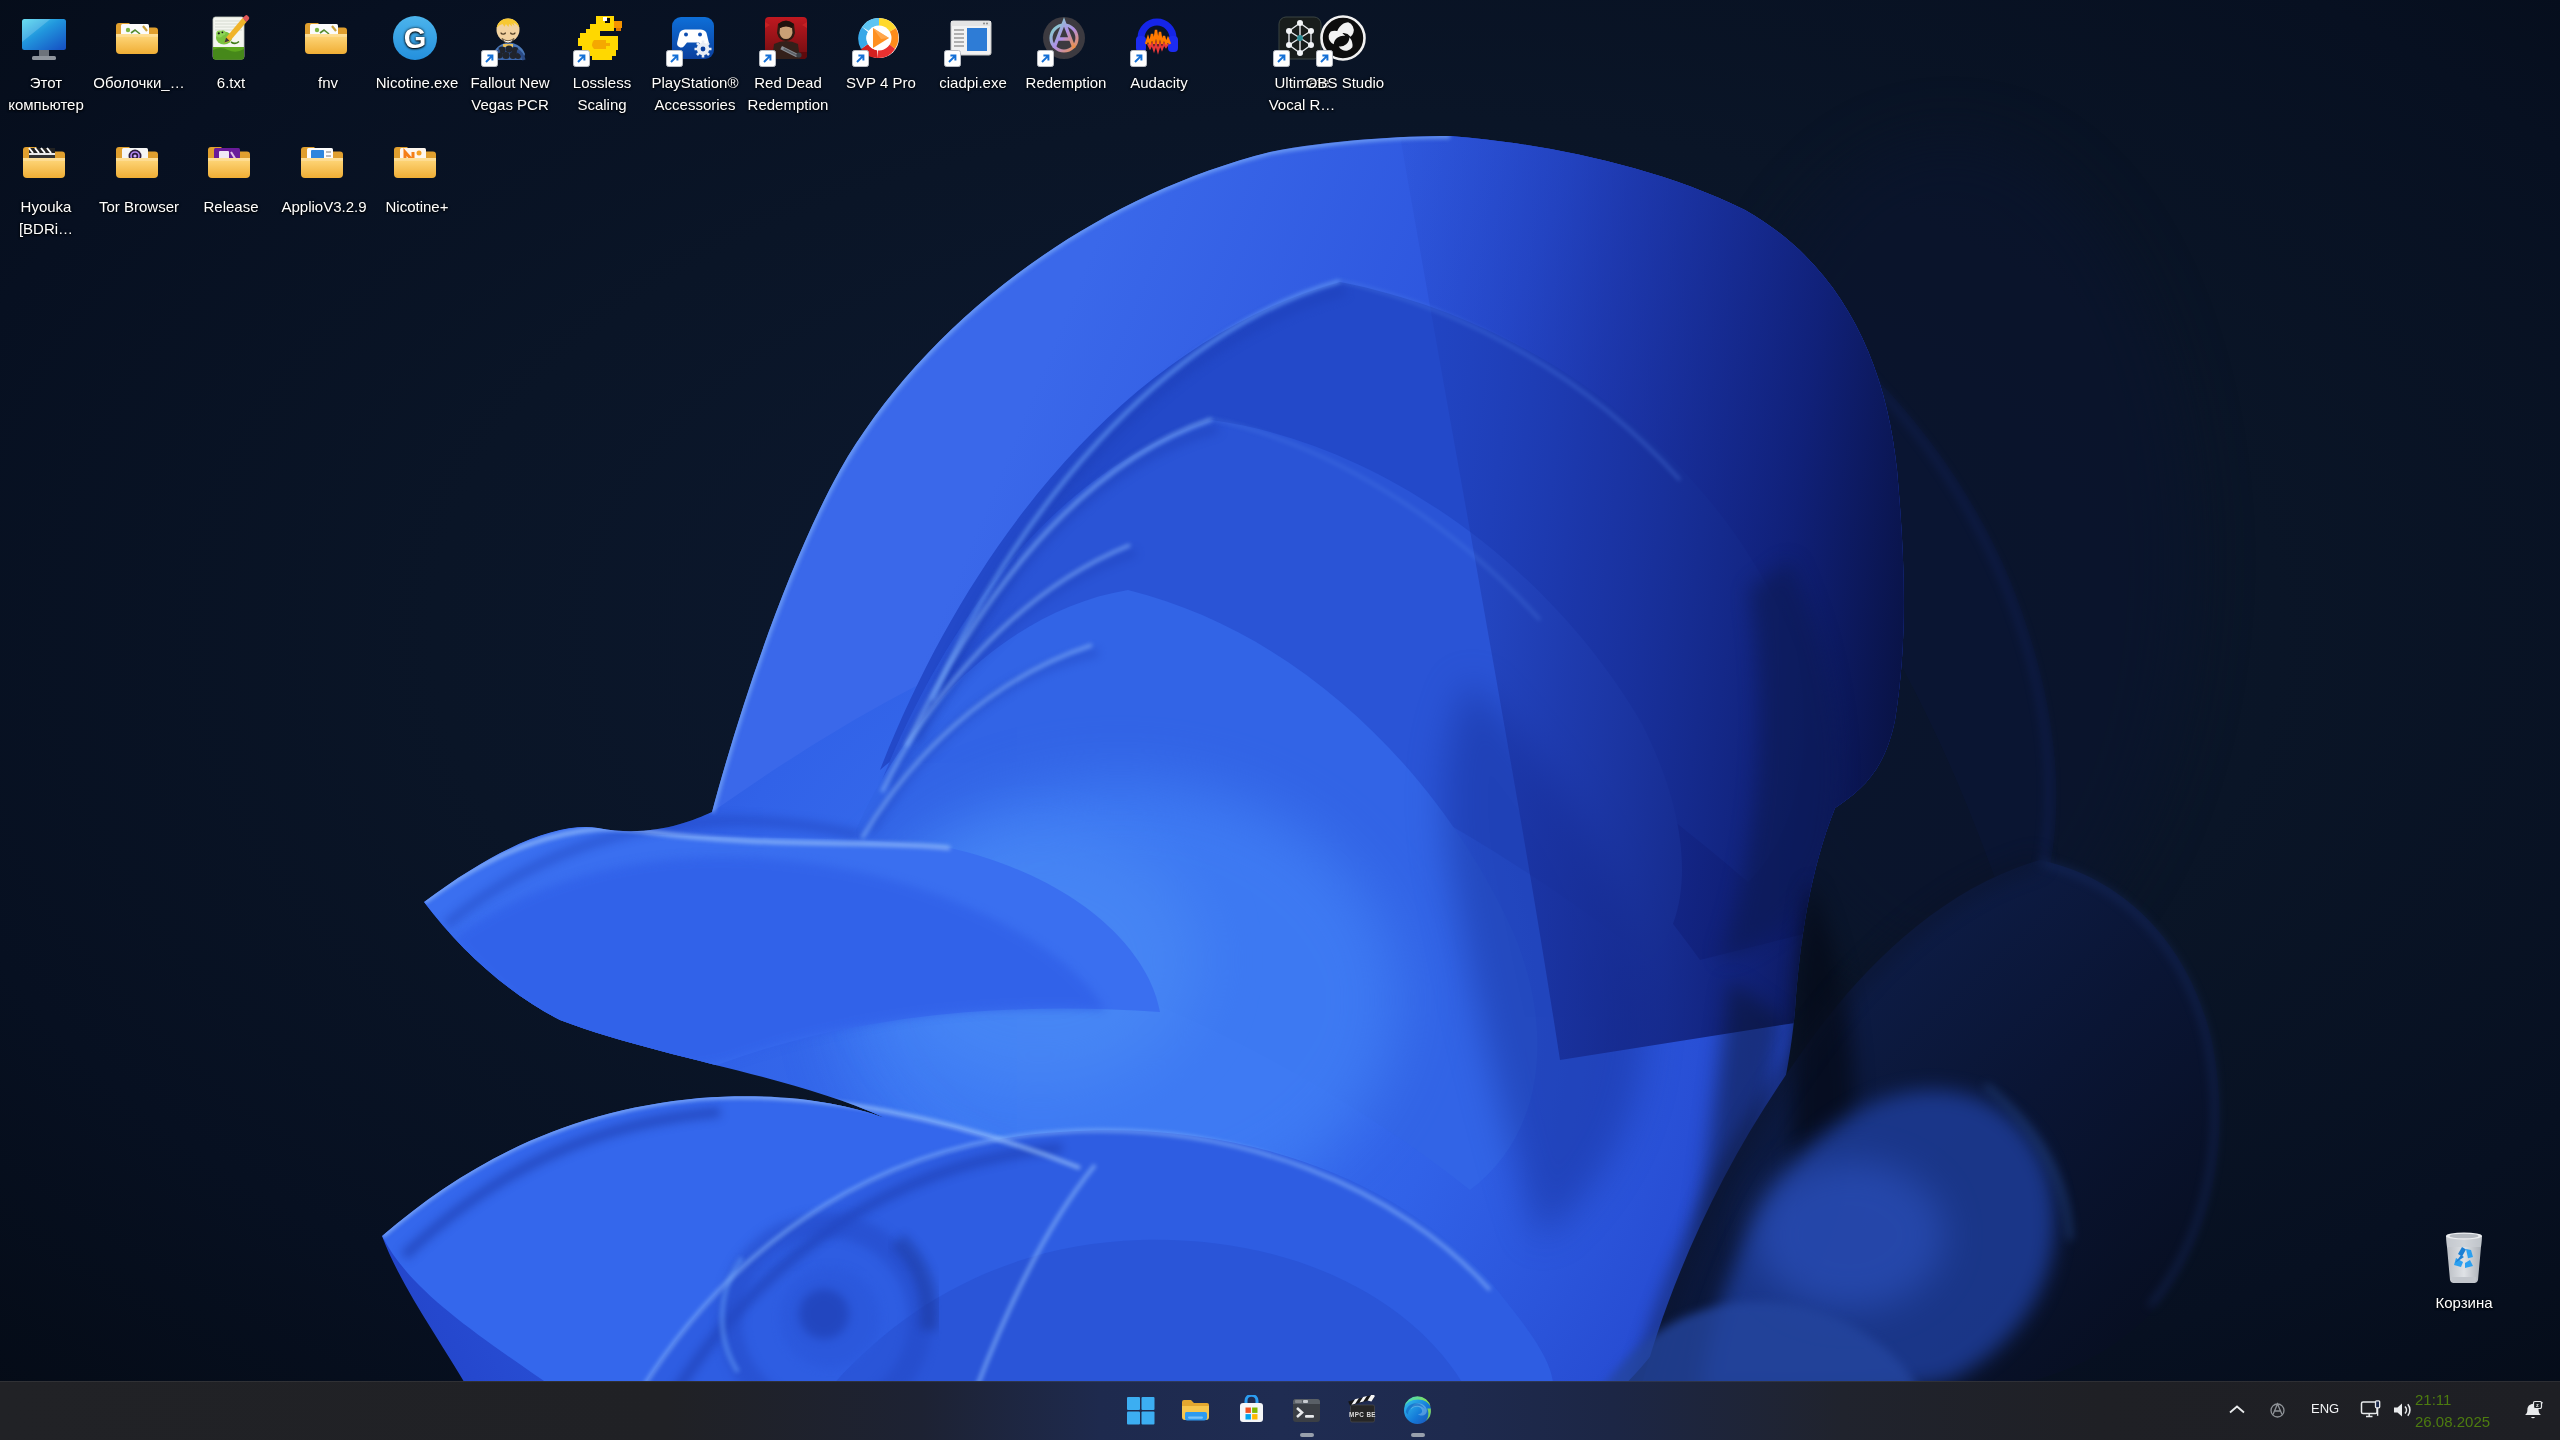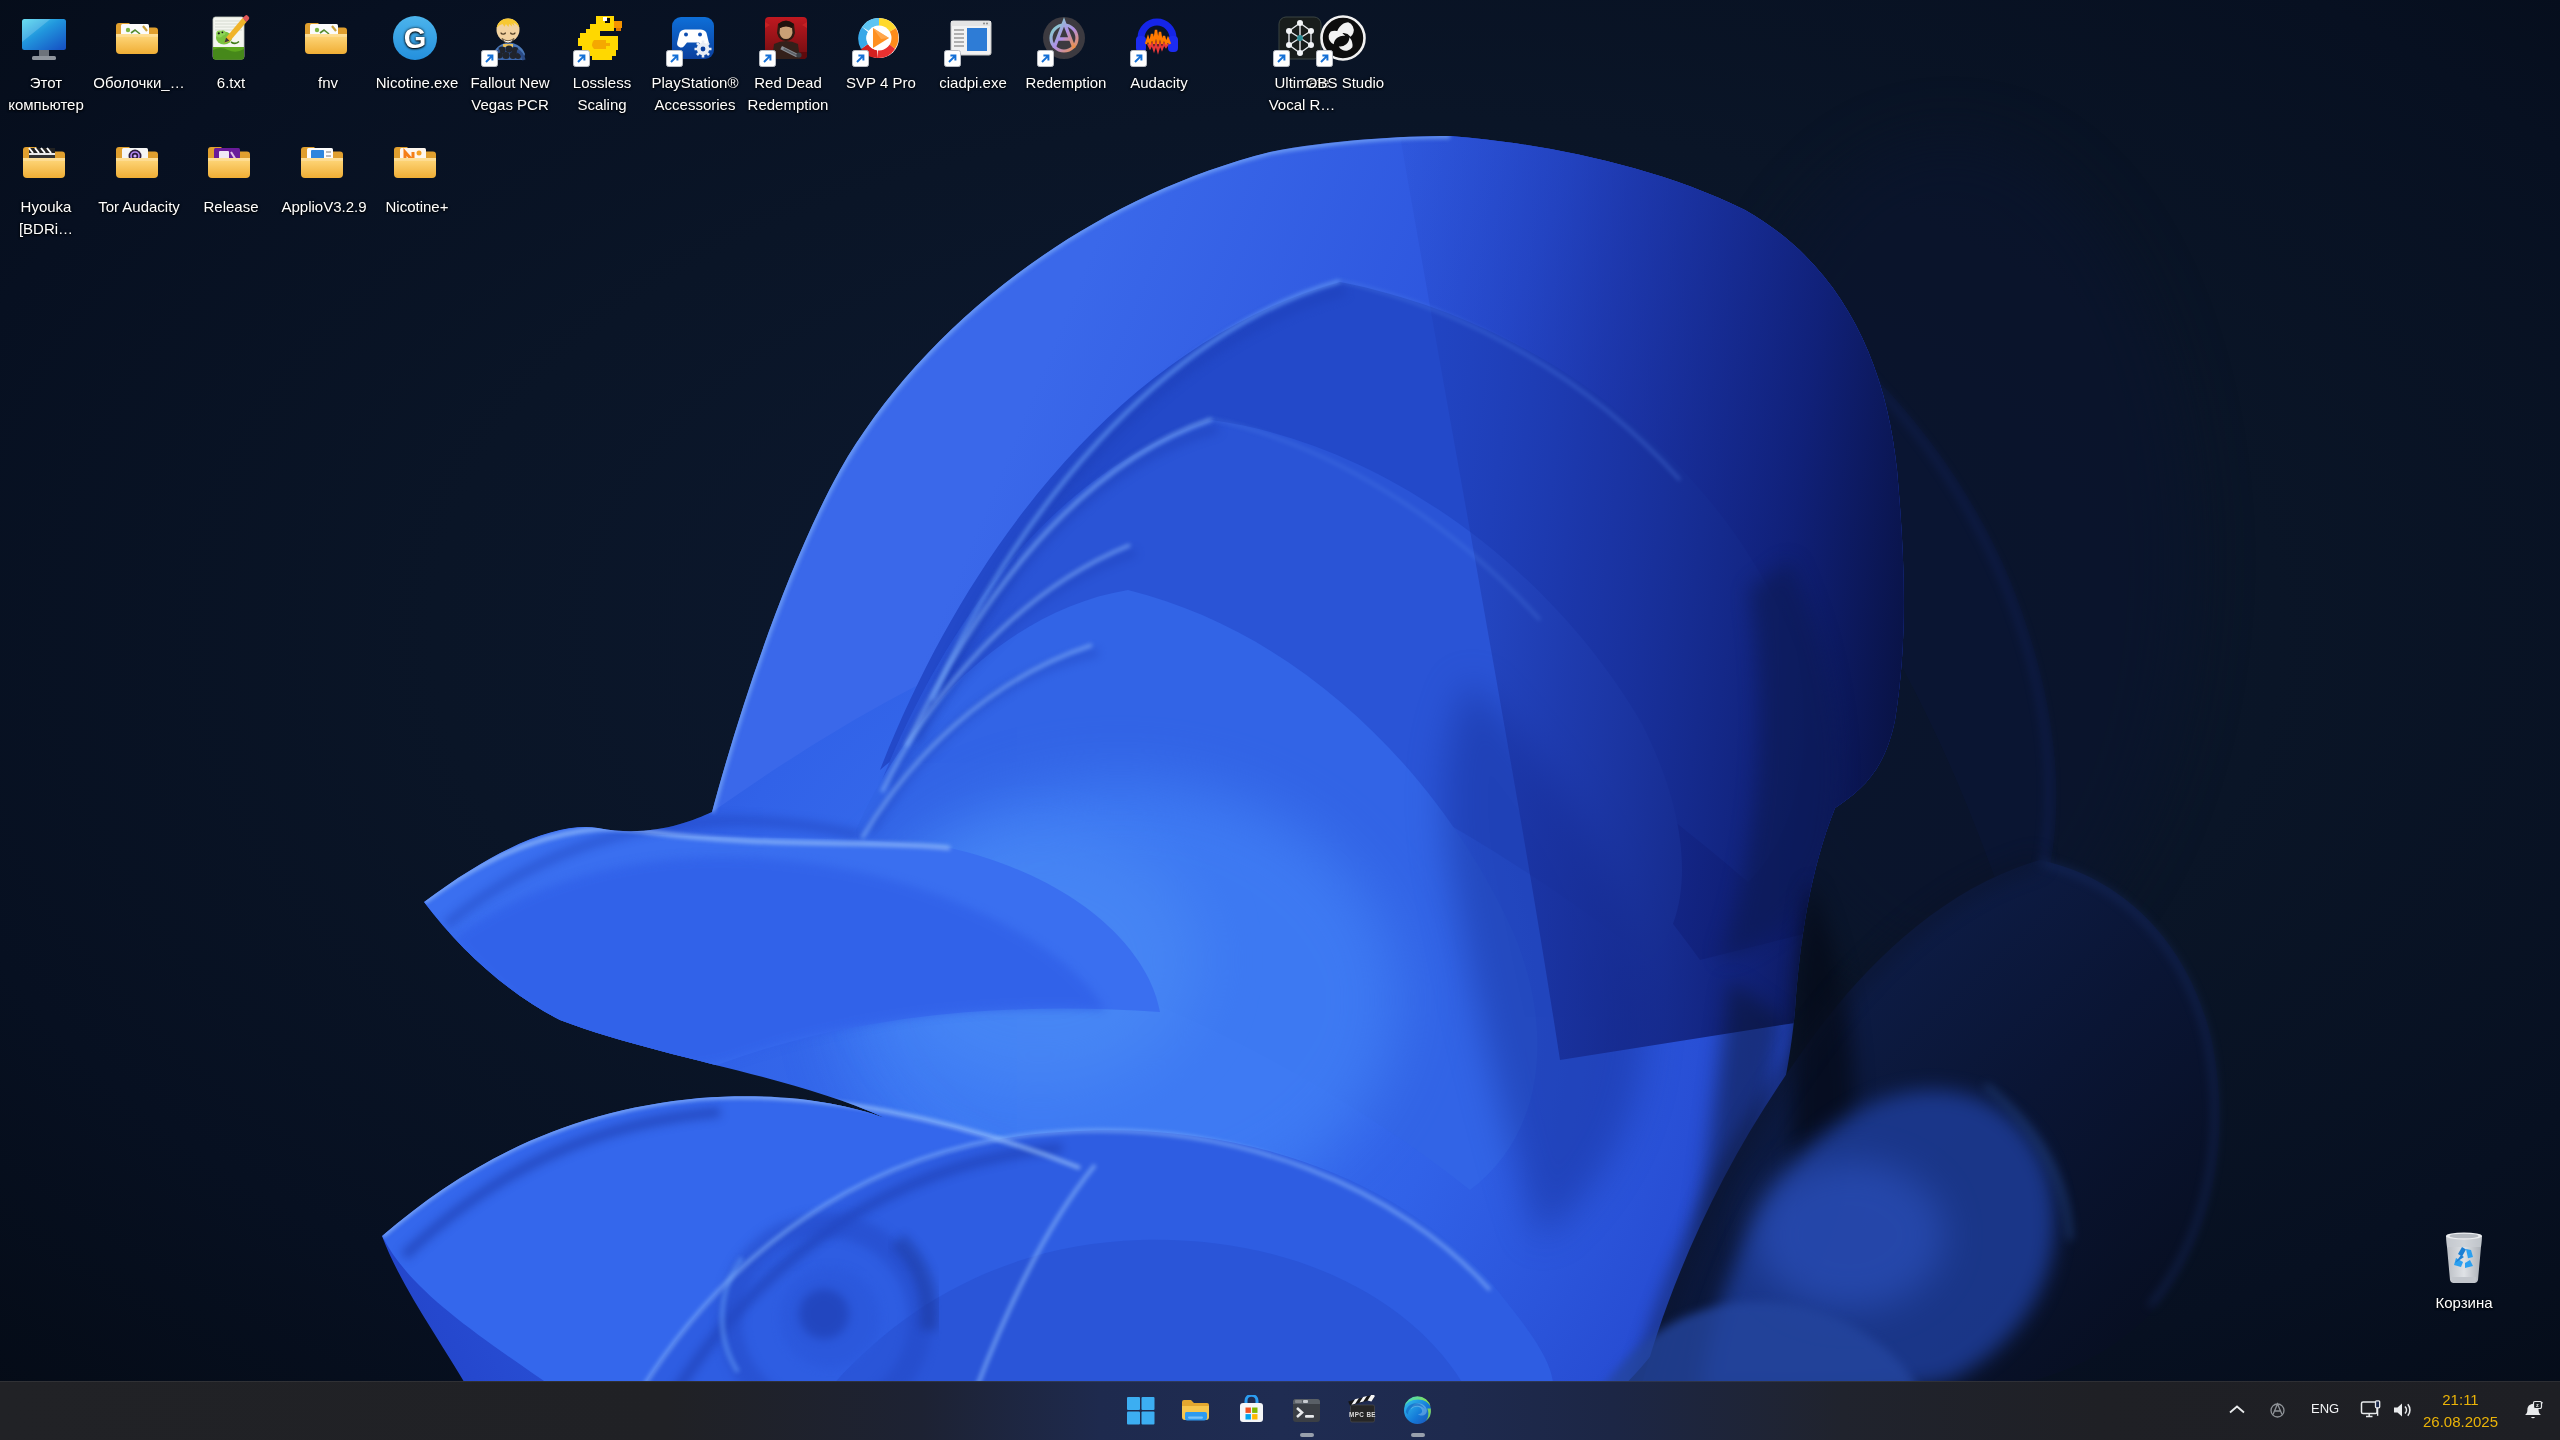--- a/index.html
+++ b/index.html
@@ -529,21 +529,21 @@
           </defs>
 <path d="M3,12 a3,3 0 0 1 3,-3 h10 l4.5,4.5 H42 a3,3 0 0 1 3,3 v4 H3 Z" fill="#e09f2e"></path>
 <rect x="9" y="10" width="26" height="16" rx="1.5" fill="#f5f5f5"></rect>
           <circle cx="22" cy="18" r="6.5" fill="#2a1a3a"></circle>
           <circle cx="22" cy="18" r="4" fill="none" stroke="#b087f0" stroke-width="1.6"></circle>
           <circle cx="22" cy="18" r="1.6" fill="#d0b0ff"></circle>
 <path d="M3,20 h42 v16 a4,4 0 0 1 -4,4 H7 a4,4 0 0 1 -4,-4 Z" fill="url(#ff)"></path>
 <path d="M3,20 h42 v3 H3 Z" fill="#ffffff" opacity="0.2"></path>
 </svg>
       </span>
-      <span class="lb">Tor Audacity</span>
+      <span class="lb">Tor Browser</span>
     </div>
 <div class="ic" style="left:181px;top:138px;width:100px">
       <span class="g">
         <svg width="48" height="48" viewBox="0 0 48 48">
 <defs>
             <linearGradient id="ff" x1="0" y1="0" x2="0" y2="1">
 <stop offset="0" stop-color="#ffd97e"></stop>
               <stop offset="1" stop-color="#f0ae35"></stop>
             </linearGradient>
           </defs>
@@ -696,20 +696,20 @@
 <rect x="1.5" y="2" width="15.5" height="11.5" rx="1.6" stroke="#e8eaec" stroke-width="1.5" fill="none"></rect>
 <path d="M6,16.5 h6.5" stroke="#e8eaec" stroke-width="1.5"></path>
     <path d="M9.2,13.5 v3" stroke="#e8eaec" stroke-width="1.5"></path>
 <rect x="15.5" y="0.8" width="4.2" height="7" rx="1" fill="#1d2b4e" stroke="#e8eaec" stroke-width="1.3"></rect>
 <path d="M17.6,7.8 v8" stroke="#e8eaec" stroke-width="1.4"></path>
   </svg>
 <svg class="tray" style="left:2392px;top:1400px" width="22" height="20" viewBox="0 0 22 20">
 <path d="M2,7.5 h3.5 L10,3.5 v13 L5.5,12.5 H2 Z" fill="#e8eaec"></path>
 <path d="M13,6.5 a5,5 0 0 1 0,7 M15.8,4.2 a9,9 0 0 1 0,11.6" stroke="#e8eaec" stroke-width="1.6" fill="none"></path>
   </svg>
-<div class="tray" style="left:2415px;top:1389px;width:91px;text-align:center;font-size:15px;line-height:21.5px;color:#eab308">21:11<br>26.08.2025</div>
+<div class="tray" style="left:2415px;top:1389px;width:91px;text-align:left;font-size:15px;line-height:21.5px;color:#4d7c0f">21:11<br>26.08.2025</div>
 <svg class="tray" style="left:2521px;top:1399px" width="24" height="22" viewBox="0 0 24 22">
 <path d="M4,16 c1.8,-1.2 2.4,-3 2.4,-5.2 0,-3.4 2.3,-5.8 5.6,-5.8 3.3,0 5.6,2.4 5.6,5.8 0,2.2 0.6,4 2.4,5.2 Z" fill="#e8eaec"></path>
 <path d="M10,18 a2.2,2.2 0 0 0 4,0 Z" fill="#e8eaec"></path>
 <rect x="12.5" y="2.5" width="8" height="7" rx="1.4" fill="#1d2125" stroke="#e8eaec" stroke-width="1.2"></rect>
 <text x="16.5" y="8.4" font-family="Liberation Sans,sans-serif" font-size="5.6" font-weight="bold" fill="#e8eaec" text-anchor="middle">z</text>
 <text x="20.8" y="4.8" font-family="Liberation Sans,sans-serif" font-size="4.4" font-weight="bold" fill="#e8eaec" text-anchor="middle">z</text>
 </svg>
 
 </body></html>

